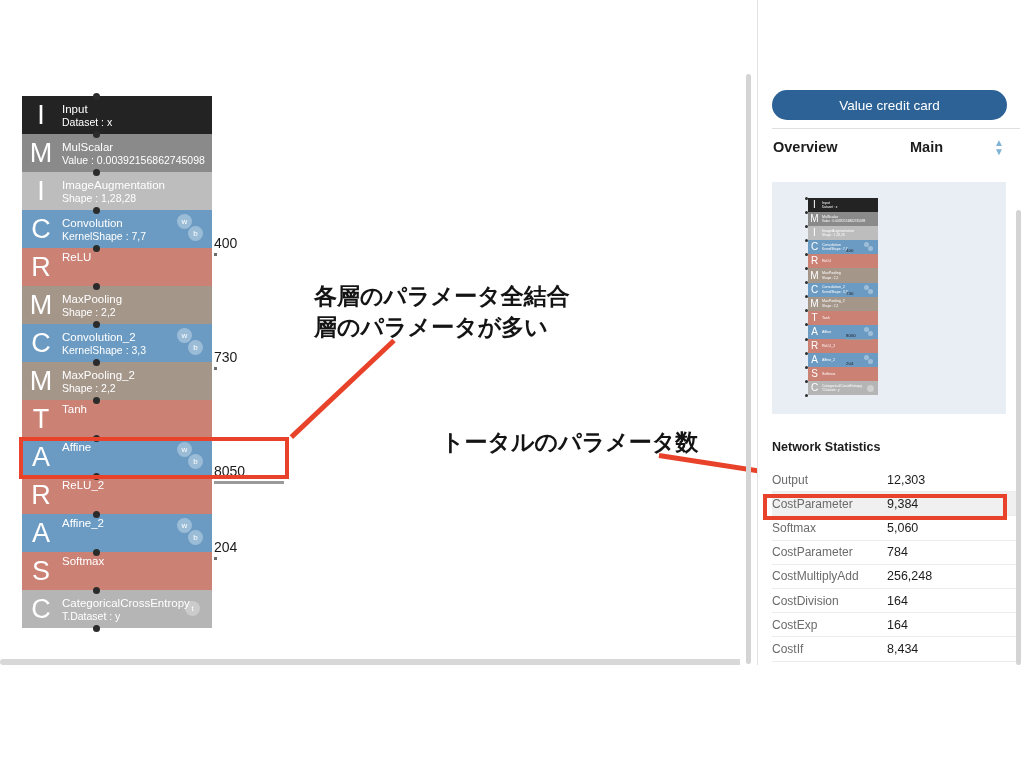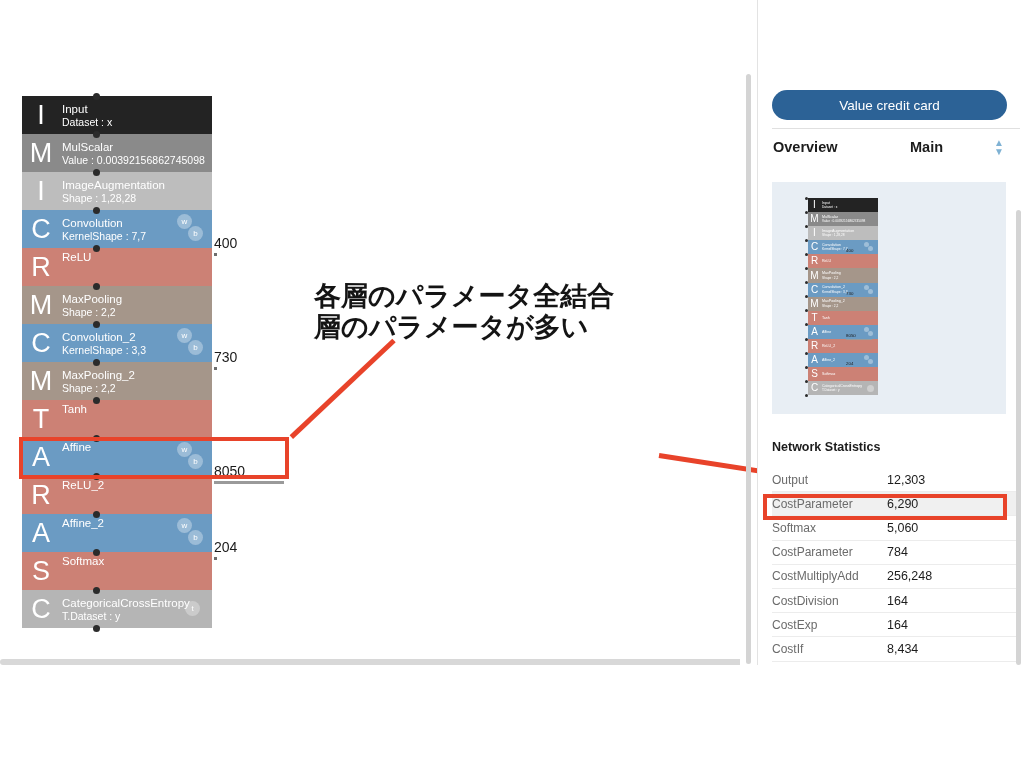--- a/index.html
+++ b/index.html
@@ -75,21 +75,21 @@
     background: transparent; pointer-events: none;
   }
   .arrow { position: absolute; transform-origin: 0 50%; height: 5px; background: #e8432a; }
 
   
   .jp {
     position: absolute; color: #141414; font-weight: 700;
     font-family: "Liberation Sans", "DejaVu Sans", sans-serif;
     white-space: nowrap;
   }
-  .jp.a1 { left: 314px; top: 281px; font-size: 27px; line-height: 31px; }
+  .jp.a1 { left: 314px; top: 281px; font-size: 23px; line-height: 31px; }
   .jp.a2 { left: 441px; top: 427px; font-size: 23px; line-height: 31px; }
 
   
   .rpanel {
     position: absolute; left: 757px; top: 0; width: 267px; height: 665px;
     background: #ffffff; border-left: 1px solid #e3e3e3;
   }
   .panel-scroll-left {
     position: absolute; left: 746px; top: 74px; width: 5px; height: 590px;
     background: #d4d4d4; border-radius: 3px;
@@ -324,20 +324,21 @@
   <div class="redbox" style="left:19px; top:437px; width:270px; height:42px;"></div>
 
   <div class="arrow" id="arrow1" style="left: 394px; top: 337.5px; width: 141.485px; transform: rotate(136.718deg);"></div>
 
   <div class="arrow" id="arrow2" style="left: 659px; top: 452.5px; width: 348.059px; transform: rotate(8.75868deg);"></div>
 
   <div class="jp a1">
     <div>各層のパラメータ全結合</div>
     <div>層のパラメータが多い</div>
   </div>
+  <div class="jp a2">トータルのパラメータ数</div>
 
   <div class="panel-scroll-left"></div>
   <div class="rpanel">
 
     <div class="cc-wrap">
       <button class="cc-btn">Value credit card</button>
     </div>
 
     <div class="panel-divider"></div>
 
@@ -494,21 +495,21 @@
       </div>
 
     <div class="stats-title">Network Statistics</div>
     <div class="stats" id="stats">
         <div class="strow">
           <div class="sk">Output</div>
           <div class="sv">12,303</div>
         </div>
         <div class="strow hl">
           <div class="sk">CostParameter</div>
-          <div class="sv">6,290</div>
+          <div class="sv">9,384</div>
         </div>
         <div class="strow">
           <div class="sk">Softmax</div>
           <div class="sv">5,060</div>
         </div>
         <div class="strow">
           <div class="sk">CostParameter</div>
           <div class="sv">784</div>
         </div>
         <div class="strow">

